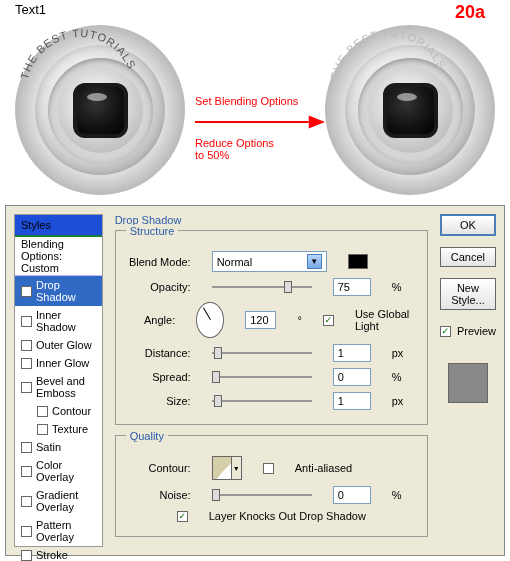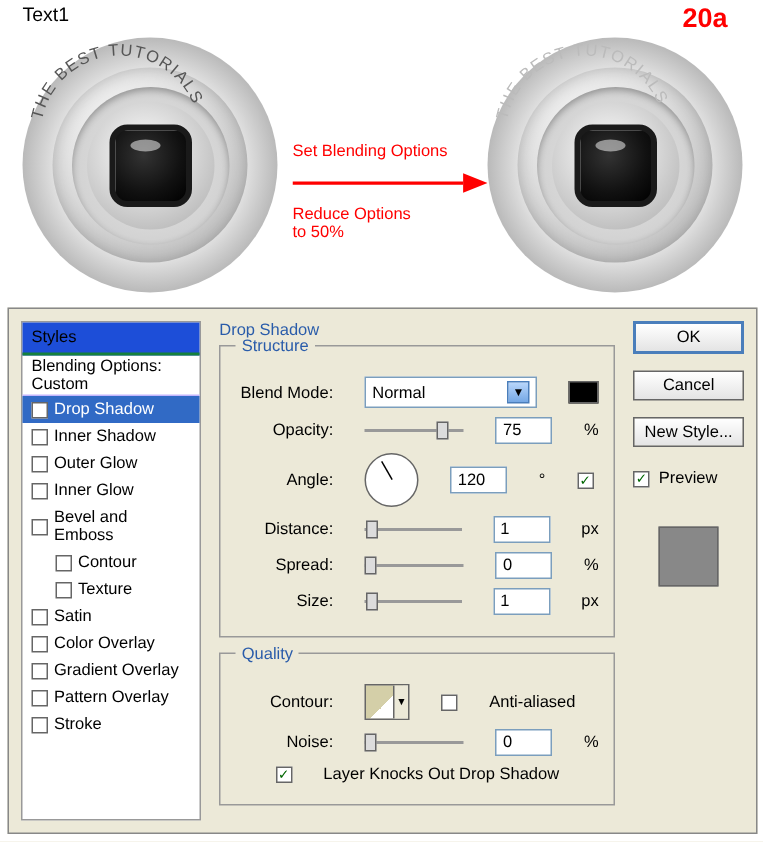--- a/index.html
+++ b/index.html
@@ -180,20 +180,21 @@
           </div>
         <div class="num">75</div>
         <span>%</span>
       </div>
       <div class="row">
         <label>Angle:</label>
         <div class="angle-dial"></div>
         <div class="num">120</div>
         <span>°</span>
         <span class="cb green checked"></span>
+        <span>Use Global Light</span>
       </div>
       <div class="row">
         <label>Distance:</label>
         <div class="slider">
             <div class="track"></div>
             <div class="thumb" style="left:2%"></div>
           </div>
         <div class="num">1</div>
         <span>px</span>
       </div>

